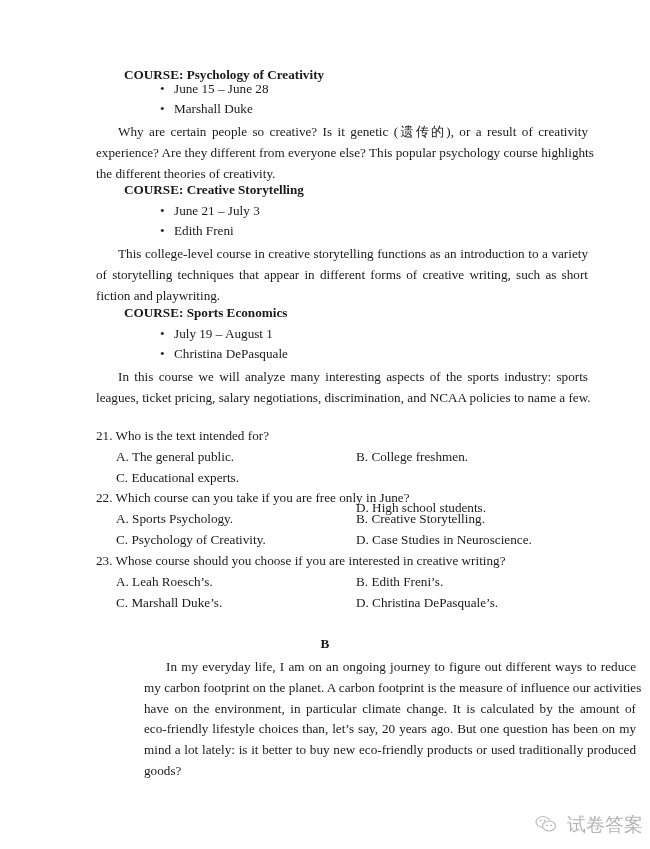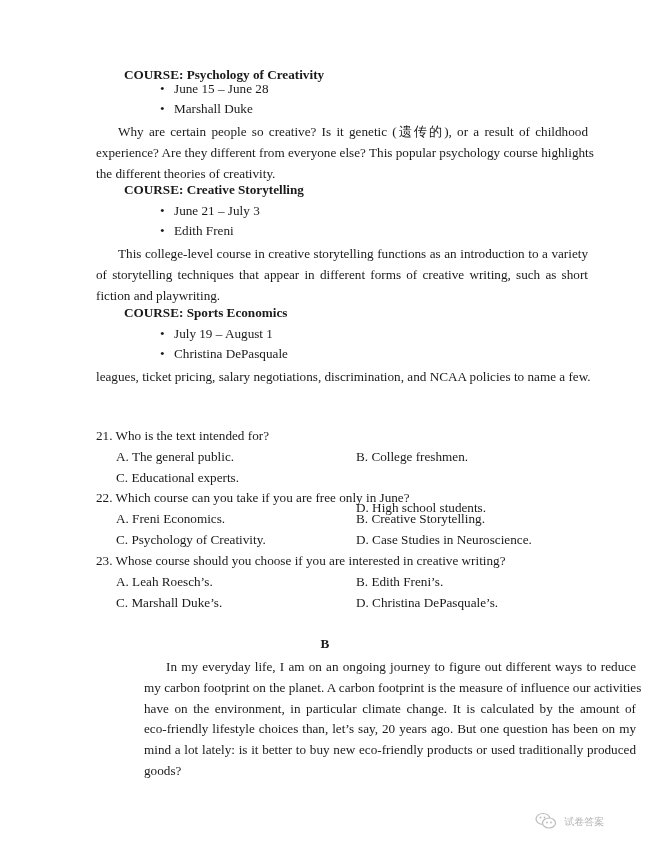--- a/index.html
+++ b/index.html
@@ -17,37 +17,37 @@
       position: absolute; left: 96px; width: 492px;
       line-height: 20.8px; text-align: justify; text-indent: 22px;
     }
     .para .line { display: block; text-align: justify; text-align-last: justify; text-indent: 0; white-space: nowrap; }
     .para .line.first { padding-left: 22px; }
     .para .line.last { text-align-last: left; }
     .q { position: absolute; left: 96px; white-space: nowrap; }
     .opt { position: absolute; white-space: nowrap; }
     .section-b { position: absolute; left: 0; width: 650px; text-align: center; font-weight: bold; }
     .footer { position: absolute; top: 815px; left: 256px; font-size: 12.8px; white-space: nowrap; color: #222; margin-top: 45px; }
-    .watermark { position: absolute; top: 812px; left: 535px; color: #b5b5b5; font-size: 10px; white-space: nowrap; font-family: "DejaVu Sans", sans-serif; }
+    .watermark { position: absolute; top: 812px; left: 535px; color: #b5b5b5; font-size: 19px; white-space: nowrap; font-family: "DejaVu Sans", sans-serif; }
     .wm-icon { display: inline-block; vertical-align: middle; margin-right: 4px; }
   </style>
 </head>
 <body>
 
 <div class="abs heading" style="left:124px; top:60px;margin-top:7px;">COURSE: Psychology of Creativity</div>
 <div class="bullet-row" style="left:160px; top:81px;">
   <span class="bullet-dot">•</span>
   <span class="bullet-text">June 15 – June 28</span>
 </div>
 <div class="bullet-row" style="left:160px; top:101px;">
   <span class="bullet-dot">•</span>
   <span class="bullet-text">Marshall Duke</span>
 </div>
 <div class="para" style="top:122px;">
-  <span class="line first">Why are certain people so creative? Is it genetic (遗传的), or a result of childhood</span>
+  <span class="line first">Why are certain people so creative? Is it genetic (遗传的), or a result of creativity</span>
   <span class="line">experience? Are they different from everyone else? This popular psychology course highlights</span>
   <span class="line last">the different theories of creativity.</span>
 </div>
 
 <div class="abs heading" style="left:124px; top:182px;text-align:right;">COURSE: Creative Storytelling</div>
 <div class="bullet-row" style="left:160px; top:203px;">
   <span class="bullet-dot">•</span>
   <span class="bullet-text">June 21 – July 3</span>
 </div>
 <div class="bullet-row" style="left:160px; top:223px;">
@@ -63,31 +63,32 @@
 <div class="abs heading" style="left:124px; top:305px;">COURSE: Sports Economics</div>
 <div class="bullet-row" style="left:160px; top:326px;">
   <span class="bullet-dot">•</span>
   <span class="bullet-text">July 19 – August 1</span>
 </div>
 <div class="bullet-row" style="left:160px; top:346px;">
   <span class="bullet-dot">•</span>
   <span class="bullet-text">Christina DePasquale</span>
 </div>
 <div class="para" style="top:367px;">
+  <span class="line first">In this course we will analyze many interesting aspects of the sports industry: sports</span>
   <span class="line last">leagues, ticket pricing, salary negotiations, discrimination, and NCAA policies to name a few.</span>
 </div>
 
 <div class="q" style="top:428px;">21. Who is the text intended for?</div>
 <div class="opt" style="left:116px; top:449px;">A. The general public.</div>
 <div class="opt" style="left:356px; top:449px;">B. College freshmen.</div>
 <div class="opt" style="left:116px; top:470px;">C. Educational experts.</div>
 <div class="opt" style="left:356px; top:470px;margin-top:30px;">D. High school students.</div>
 
 <div class="q" style="top:490px;">22. Which course can you take if you are free only in June?</div>
-<div class="opt" style="left:116px; top:511px;">A. Freni Economics.</div>
+<div class="opt" style="left:116px; top:511px;">A. Sports Psychology.</div>
 <div class="opt" style="left:356px; top:511px;">B. Creative Storytelling.</div>
 <div class="opt" style="left:116px; top:532px;">C. Psychology of Creativity.</div>
 <div class="opt" style="left:356px; top:532px;">D. Case Studies in Neuroscience.</div>
 
 <div class="q" style="top:553px;">23. Whose course should you choose if you are interested in creative writing?</div>
 <div class="opt" style="left:116px; top:574px;text-align:center;">A. Leah Roesch’s.</div>
 <div class="opt" style="left:356px; top:574px;">B. Edith Freni’s.</div>
 <div class="opt" style="left:116px; top:595px;">C. Marshall Duke’s.</div>
 <div class="opt" style="left:356px; top:595px;">D. Christina DePasquale’s.</div>
 

